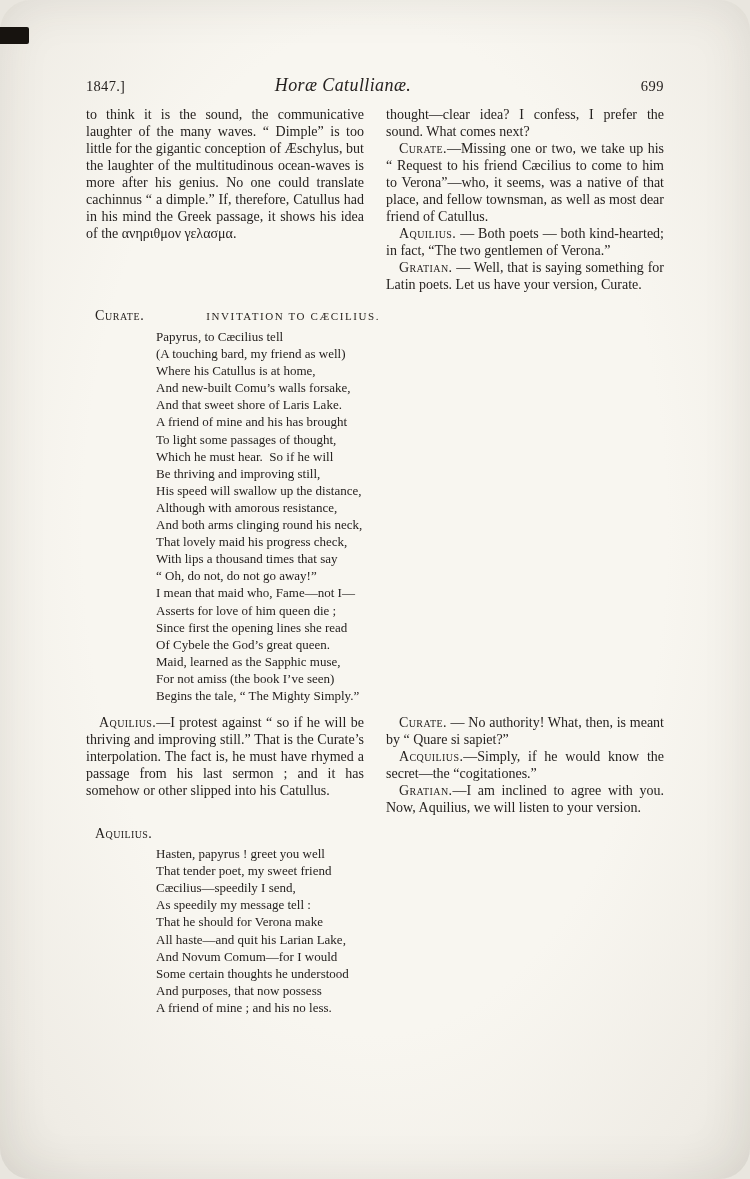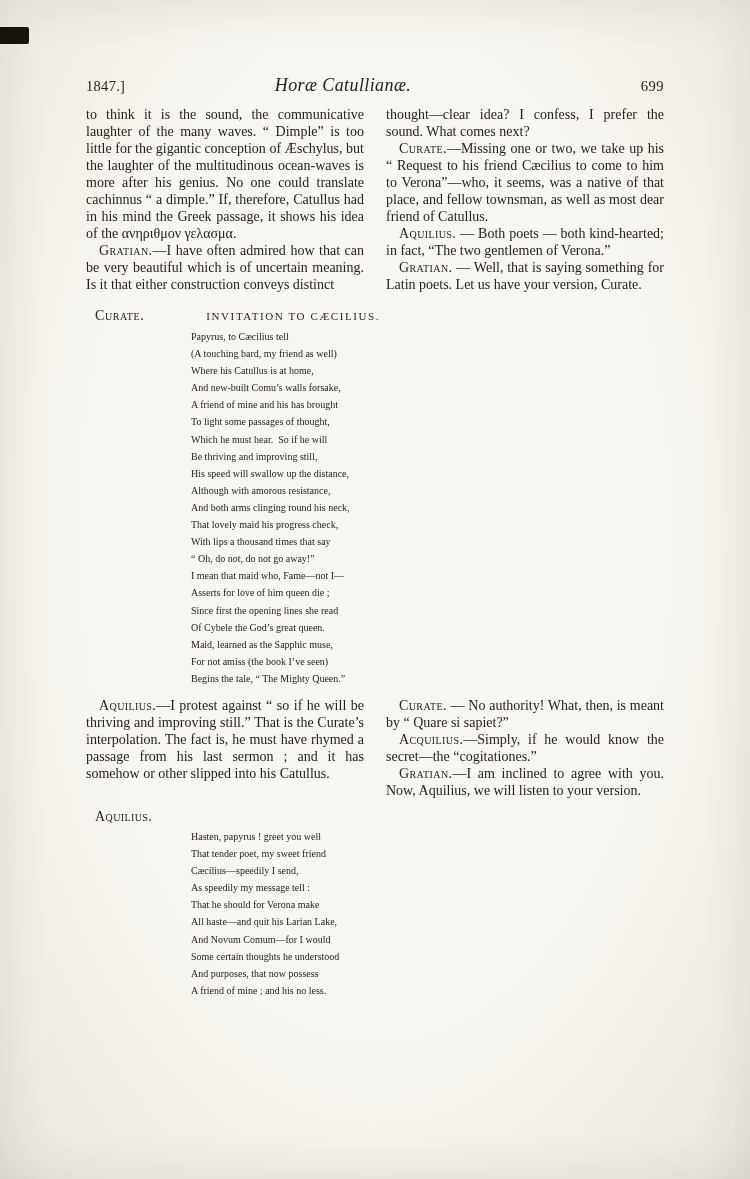--- a/index.html
+++ b/index.html
@@ -8,20 +8,21 @@
     background:#e9e6df;
     font-family:"Liberation Serif", serif;
     color:#262220;
     position:relative;
     overflow:hidden;
   }
   .page{
     position:absolute;inset:0;
     background:radial-gradient(ellipse at 50% 45%, #f8f6f0 55%, #efece5 88%, #e5e2da 100%);
     box-shadow:inset 0 0 50px rgba(60,50,35,0.10);
+    border-radius:31px;
   }
   .scan-mark{
     position:absolute;left:0;top:27px;width:29px;height:17px;
     background:#17130f;
     border-radius:0 2px 2px 0;
   }
   .content{
     position:absolute;left:86px;top:76px;width:578px;
   }
   .running-head{
@@ -52,22 +53,22 @@
     font-size:14px;line-height:17px;
   }
   .poem-head .speaker-big{
     font-variant:small-caps;letter-spacing:0.6px;margin-left:9px;
   }
   .poem-title{
     font-size:11px;letter-spacing:1.6px;margin-left:62px;
     color:#2a2520;
   }
   .poem{
-    margin-top:3px;margin-left:105px;
-    font-size:10px;line-height:17.1px;
+    margin-top:3px;margin-left:70px;
+    font-size:13px;line-height:17.1px;
   }
   .line{white-space:pre;}
   .dialogue2{margin-top:10px;}
   .speaker-row{
     margin-top:9px;margin-left:9px;
     font-size:14px;line-height:17px;
   }
   .poem2{margin-top:3px;}
 </style>
 </head>
@@ -80,57 +81,57 @@
 
     <div class="running-head">
       <span class="head-year">1847.]</span>
       <span class="head-title">Horæ Catullianæ.</span>
       <span class="head-page">699</span>
     </div>
 
     <div class="columns">
       <div class="col">
           <div class="para noindent">to think it is the sound, the communicative laughter of the many waves. “ Dimple” is too little for the gigantic conception of Æschylus, but the laughter of the multitudinous ocean-waves is more after his genius. No one could translate cachinnus “ a dimple.” If, therefore, Catullus had in his mind the Greek passage, it shows his idea of the ανηριθμον γελασμα.</div>
-          <div class="para"><span class="speaker">Gratian.</span>—I have often admired how that can be very beautiful which is of uncertain meaning. Is it that either construction conveys distinct</div>
         </div>
       <div class="col">
           <div class="para noindent">thought—clear idea? I confess, I prefer the sound.  What comes next?</div>
           <div class="para"><span class="speaker">Curate.</span>—Missing one or two, we take up his “ Request to his friend Cæcilius to come to him to Verona”—who, it seems, was a native of that place, and fellow townsman, as well as most dear friend of Catullus.</div>
           <div class="para"><span class="speaker">Aquilius.</span> — Both poets — both kind-hearted; in fact, “The two gentlemen of Verona.”</div>
           <div class="para"><span class="speaker">Gratian.</span> — Well, that is saying something for Latin poets. Let us have your version, Curate.</div>
         </div>
     </div>
 
     <div class="poem-head">
       <span class="speaker-big">Curate.</span>
       <span class="poem-title">INVITATION TO CÆCILIUS.</span>
     </div>
 
     <div class="poem">
         <div class="line">Papyrus, to Cæcilius tell</div>
         <div class="line">(A touching bard, my friend as well)</div>
         <div class="line">Where his Catullus is at home,</div>
         <div class="line">And new-built Comu’s walls forsake,</div>
+        <div class="line">And that sweet shore of Laris Lake.</div>
         <div class="line">A friend of mine and his has brought</div>
         <div class="line">To light some passages of thought,</div>
         <div class="line">Which he must hear.  So if he will</div>
         <div class="line">Be thriving and improving still,</div>
         <div class="line">His speed will swallow up the distance,</div>
         <div class="line">Although with amorous resistance,</div>
         <div class="line">And both arms clinging round his neck,</div>
         <div class="line">That lovely maid his progress check,</div>
         <div class="line">With lips a thousand times that say</div>
         <div class="line">“ Oh, do not, do not go away!”</div>
         <div class="line">I mean that maid who, Fame—not I—</div>
         <div class="line">Asserts for love of him queen die ;</div>
         <div class="line">Since first the opening lines she read</div>
         <div class="line">Of Cybele the God’s great queen.</div>
         <div class="line">Maid, learned as the Sapphic muse,</div>
         <div class="line">For not amiss (the book I’ve seen)</div>
-        <div class="line">Begins the tale, “ The Mighty Queen.”</div>
+        <div class="line">Begins the tale, “ The Mighty Simply.”</div>
       </div>
 
     <div class="columns dialogue2">
       <div class="col">
           <div class="para"><span class="speaker">Aquilius.</span>—I protest against “ so if he will be thriving and improving still.”  That is the Curate’s interpolation.  The fact is, he must have rhymed a passage from his last sermon ; and it has somehow or other slipped into his Catullus.</div>
         </div>
       <div class="col">
           <div class="para"><span class="speaker">Curate.</span> — No authority!  What, then, is meant by “ Quare si sapiet?”</div>
           <div class="para"><span class="speaker">Acquilius.</span>—Simply, if he would know the secret—the “cogitationes.”</div>
           <div class="para"><span class="speaker">Gratian.</span>—I am inclined to agree with you.  Now, Aquilius, we will listen to your version.</div>

